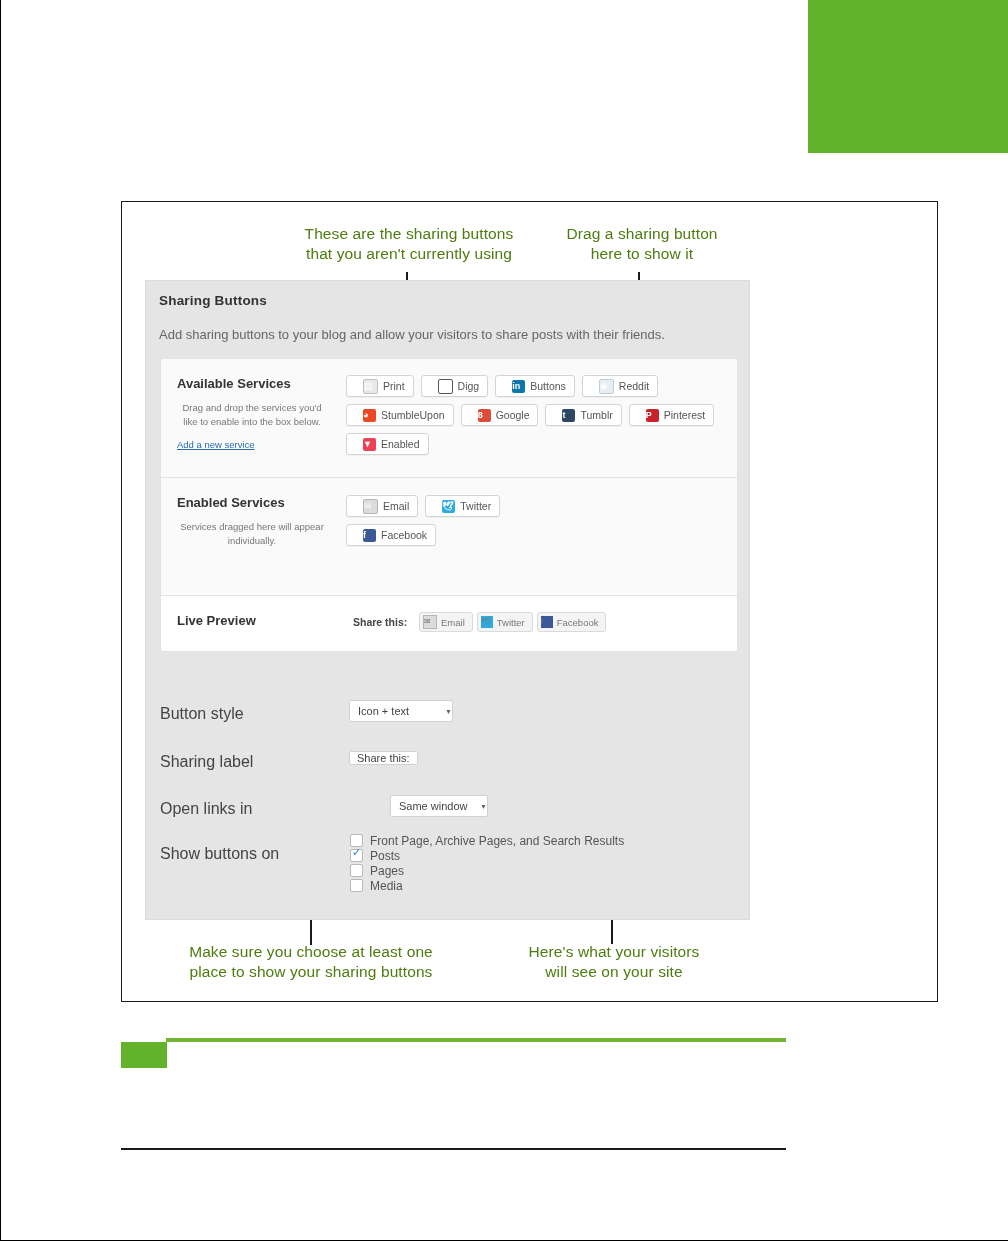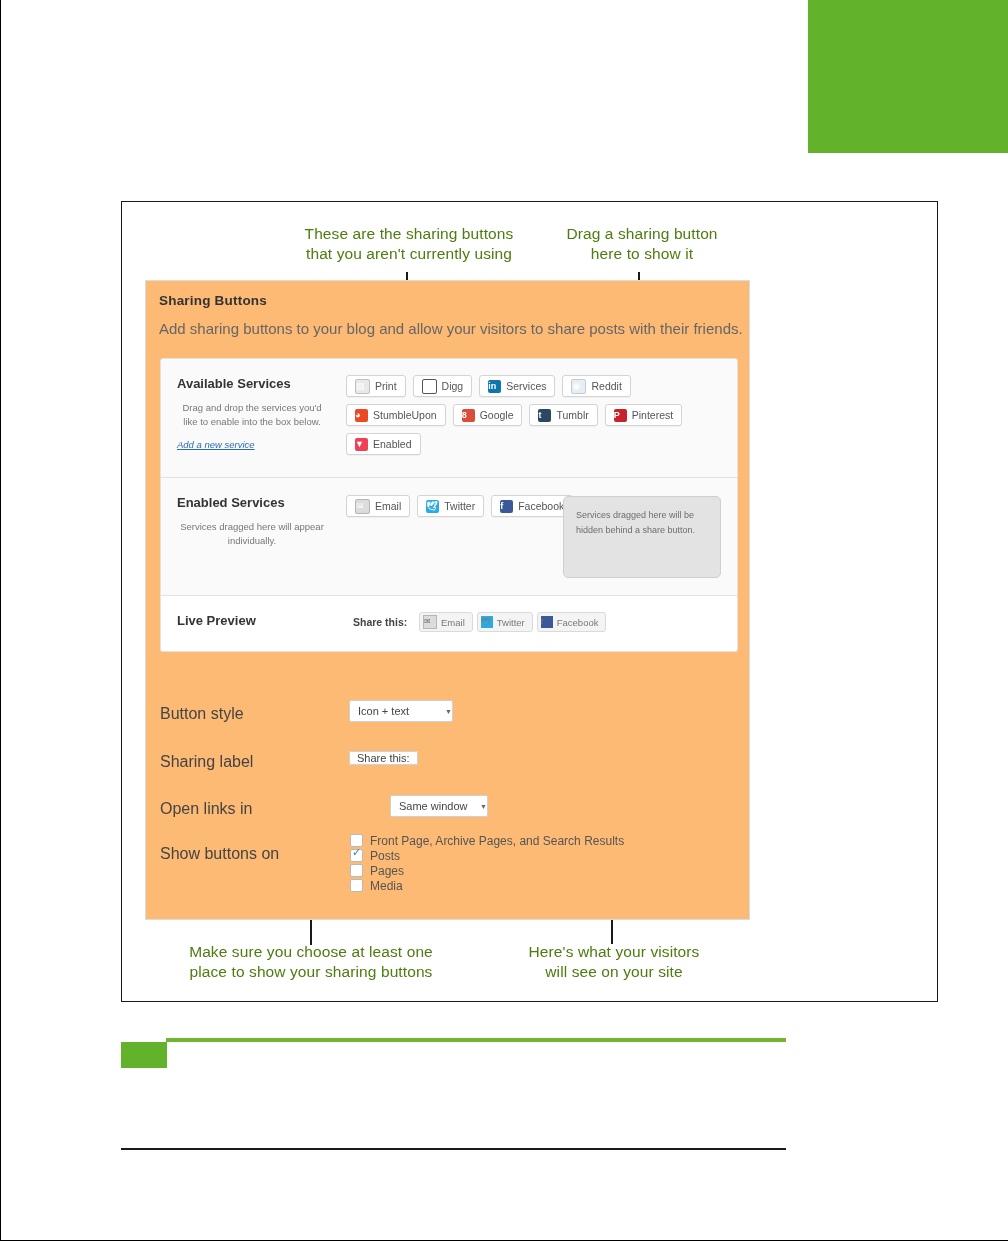--- a/index.html
+++ b/index.html
@@ -23,40 +23,40 @@
   .callout{position:absolute;font-size:15.5px;line-height:1.28;color:#4d7c0f;
            text-align:center;white-space:pre-line;letter-spacing:.1px;}
   .cl-1{left:287px;top:224px;width:244px;}
   .cl-2{left:552px;top:224px;width:180px;}
   .cl-3{left:180px;top:942px;width:262px;}
   .cl-4{left:505px;top:942px;width:218px;}
   .lead{position:absolute;background:#1a1a1a;}
 
   
   .app{position:absolute;left:145px;top:280px;width:605px;height:640px;
-       background:#fdba74;border:1px solid #dcdcdc;box-sizing:border-box;}
+       background:#e5e5e5;border:1px solid #dcdcdc;box-sizing:border-box;}
 
   .app-title{position:absolute;left:13px;top:12px;font-size:13.5px;font-weight:bold;
              color:#333;letter-spacing:.2px;}
-  .app-sub{position:absolute;left:13px;top:39px;font-size:15px;color:#666;}
+  .app-sub{position:absolute;left:13px;top:46px;font-size:13px;color:#666;}
 
   .card{position:absolute;left:14px;width:578px;background:#fafafa;
         border:1px solid #e2e2e2;box-sizing:border-box;}
   .card-avail{top:77px;height:120px;border-radius:3px 3px 0 0;}
   .card-enabled{top:197px;height:118px;border-top:none;}
   .card-preview{top:315px;height:56px;border-top:none;background:#ffffff;border-radius:0 0 3px 3px;}
 
   .sect-title{position:absolute;left:16px;top:17px;font-size:13px;font-weight:bold;color:#333;}
   .sect-desc{position:absolute;left:16px;top:42px;width:150px;font-size:9.5px;
              line-height:1.45;color:#777;text-align:center;}
   .sect-link{position:absolute;left:16px;top:80px;font-size:9.5px;color:#2b6cb0;
-             text-decoration:underline;font-style:italic;}
+             text-decoration:underline;}
 
   .btn-row{position:absolute;display:flex;flex-wrap:wrap;gap:7px;}
-  .svc{display:inline-flex;align-items:center;gap:5px;height:20px;padding:0 8px 0 8px;
+  .svc{display:inline-flex;align-items:center;gap:5px;height:20px;padding:0 8px 0 16px;
        background:#fff;border:1px solid #d4d4d4;border-radius:3px;
        font-size:10.5px;color:#555;box-shadow:0 1px 0 rgba(0,0,0,.04);white-space:nowrap;}
   .svc .ico{width:13px;height:13px;border-radius:2px;display:inline-block;flex:0 0 auto;
             font-size:9px;line-height:13px;color:#fff;font-weight:bold;}
 
   .ico-print{background:#e9e9e9;border:1px solid #bfbfbf;color:#888;}
   .ico-digg{background:#ffffff;border:1px solid #555;color:#333;}
   .ico-linkedin{background:#0e76a8;}
   .ico-reddit{background:#e8eef2;border:1px solid #bcd;color:#ff4500;}
   .ico-stumble{background:#eb4924;border-radius:50%;}
@@ -146,21 +146,21 @@
       <span class="svc">
           <span class="ico ico-print">▤</span>
           <span>Print</span>
         </span>
       <span class="svc">
           <span class="ico ico-digg">▦</span>
           <span>Digg</span>
         </span>
       <span class="svc">
           <span class="ico ico-linkedin">in</span>
-          <span>Services</span>
+          <span>Buttons</span>
         </span>
       <span class="svc">
           <span class="ico ico-reddit">◉</span>
           <span>Reddit</span>
         </span>
       <span class="svc">
           <span class="ico ico-stumble">◕</span>
           <span>StumbleUpon</span>
         </span>
       <span class="svc">
@@ -194,23 +194,20 @@
       <span class="svc">
           <span class="ico ico-twitter">🕊</span>
           <span>Twitter</span>
         </span>
       <span class="svc">
           <span class="ico ico-facebook">f</span>
           <span>Facebook</span>
         </span>
     </div>
 
-    <div class="dropzone">
-      <p>Services dragged here will be hidden behind a share button.</p>
-    </div>
   </div>
 
   <div class="card card-preview">
     <div class="sect-title">Live Preview</div>
     <div class="preview-label">Share this:</div>
     <div class="preview-row">
       <span class="pvbtn">
           <span class="ico ico-email">✉</span>
           <span>Email</span>
         </span>

